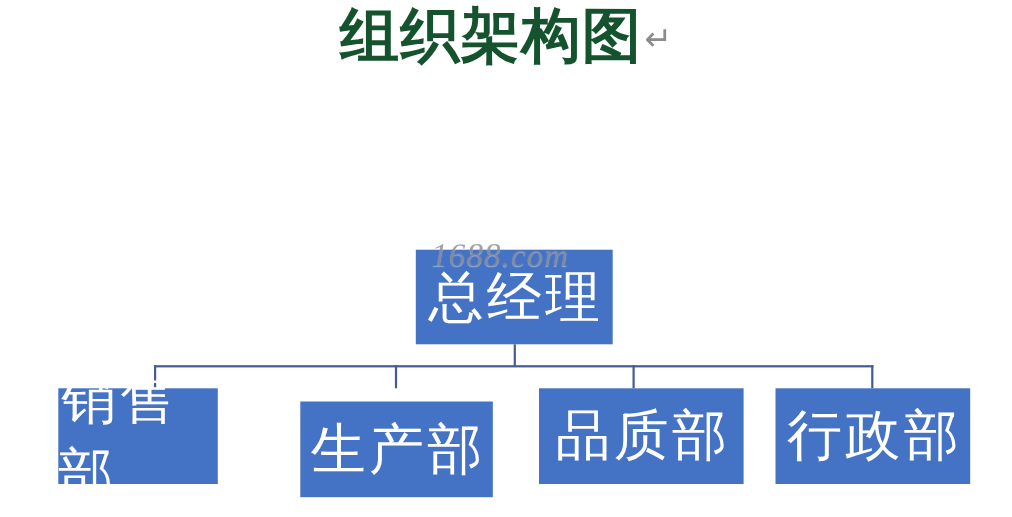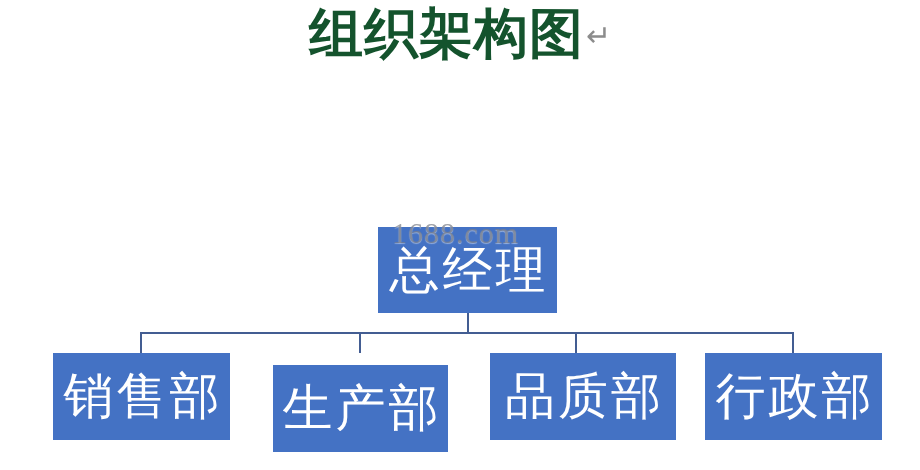--- a/index.html
+++ b/index.html
@@ -41,20 +41,21 @@
     font-weight: 400;
   }
 
   
   .watermark {
     position: absolute;
     left: 392px;
     top: 216px;
     z-index: 5;
     font-family: "Liberation Serif", serif;
+    font-style: italic;
     font-size: 30px;
     letter-spacing: 1px;
     color: rgba(122, 126, 136, 0.72);
     text-shadow: 0 1px 1px rgba(255,255,255,0.45);
     pointer-events: none;
   }
 
   
   .node {
     position: absolute;
@@ -63,21 +64,21 @@
     display: flex;
     align-items: center;
     justify-content: center;
     font-size: 50px;
     font-weight: 400;
     letter-spacing: 3px;
     text-indent: 3px; 
     z-index: 2;
   }
   .node-root { left: 378px; top: 227px; width: 179px; height: 86px; }
-  .node-d0   { left:  53px; top: 353px; width: 177px; height: 87px; }
+  .node-d0   { left:  53px; top: 353px; width: 145px; height: 87px; }
   .node-d1   { left: 273px; top: 353px; width: 175px; height: 87px; margin-top: 12px; }
   .node-d2   { left: 490px; top: 353px; width: 186px; height: 87px; }
   .node-d3   { left: 705px; top: 353px; width: 177px; height: 87px; }
 
   
   .line {
     position: absolute;
     background: #435d92;
     z-index: 1;
   }

